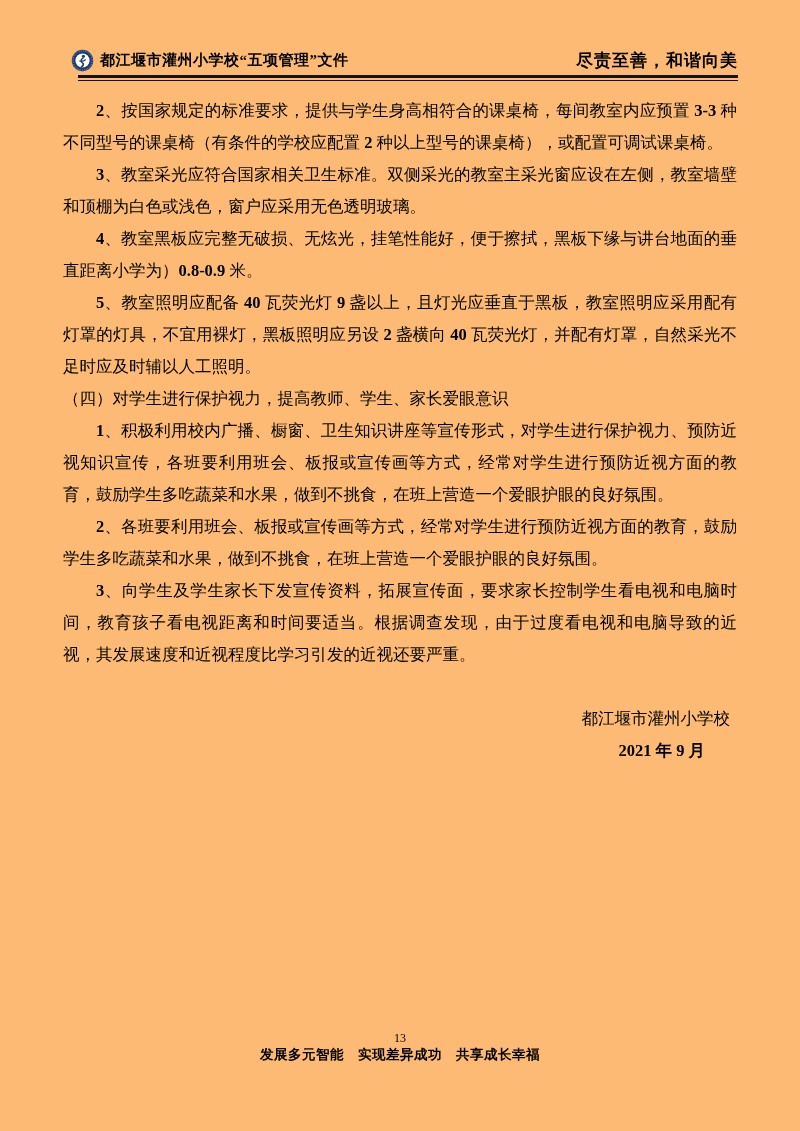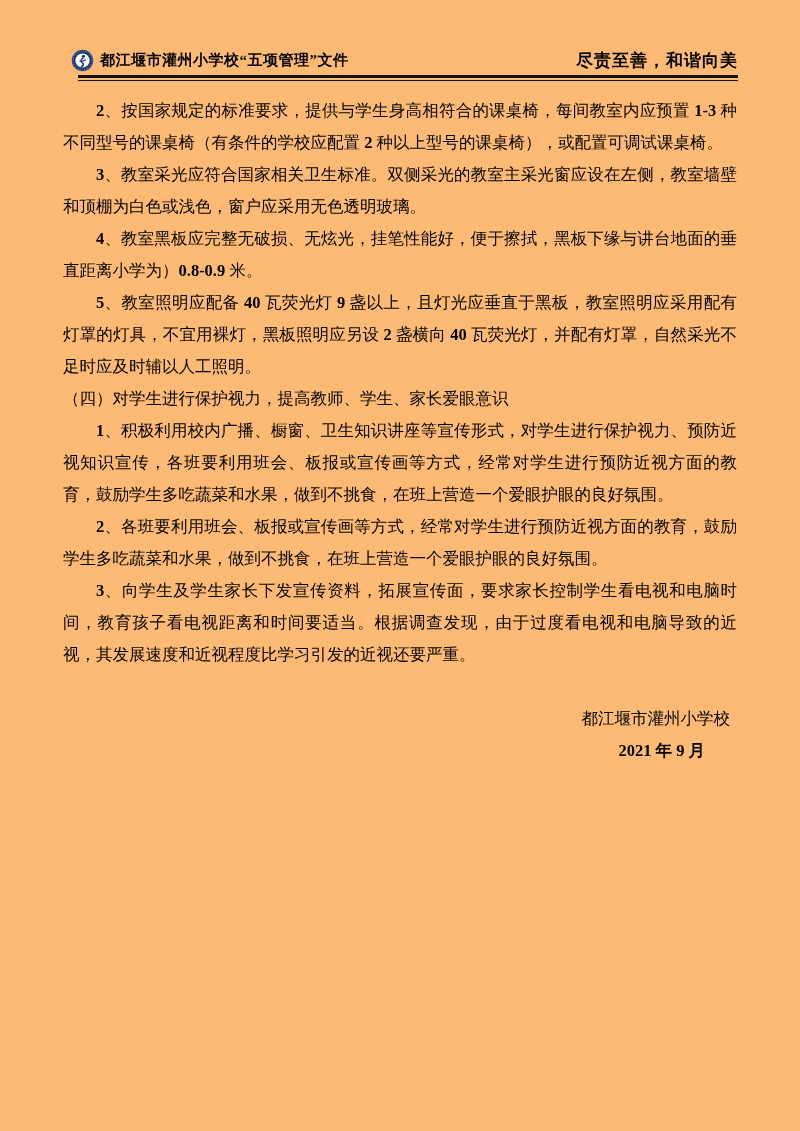--- a/index.html
+++ b/index.html
@@ -68,29 +68,33 @@
         <path d="M12.5 9.5 C 9.5 11, 10.5 13.5, 12 14.5 C 13.5 15.5, 13 17.5, 11 18.5" stroke="#1e3a75" stroke-width="1.7" fill="none" stroke-linecap="round"></path>
         <path d="M9 12.5 C 11 13, 13.5 12.5, 15.2 11.2" stroke="#1e3a75" stroke-width="1.1" fill="none" stroke-linecap="round"></path>
       </svg>
       <span class="header-title">都江堰市灌州小学校“五项管理”文件</span>
       <span class="header-motto">尽责至善，和谐向美</span>
     </div>
     <div class="header-rule"></div>
   </div>
 
   <div class="content">
-    <p class="para"><b>2</b>、按国家规定的标准要求，提供与学生身高相符合的课桌椅，每间教室内应预置 <b>1-3</b> 种不同型号的课桌椅（有条件的学校应配置 <b>2</b> 种以上型号的课桌椅），或配置可调试课桌椅。</p>
+    <p class="para"><b>2</b>、按国家规定的标准要求，提供与学生身高相符合的课桌椅，每间教室内应预置 <b>3-3</b> 种不同型号的课桌椅（有条件的学校应配置 <b>2</b> 种以上型号的课桌椅），或配置可调试课桌椅。</p>
     <p class="para"><b>3</b>、教室采光应符合国家相关卫生标准。双侧采光的教室主采光窗应设在左侧，教室墙壁和顶棚为白色或浅色，窗户应采用无色透明玻璃。</p>
     <p class="para"><b>4</b>、教室黑板应完整无破损、无炫光，挂笔性能好，便于擦拭，黑板下缘与讲台地面的垂直距离小学为）<b>0.8-0.9</b> 米。</p>
     <p class="para"><b>5</b>、教室照明应配备 <b>40</b> 瓦荧光灯 <b>9</b> 盏以上，且灯光应垂直于黑板，教室照明应采用配有灯罩的灯具，不宜用裸灯，黑板照明应另设 <b>2</b> 盏横向 <b>40</b> 瓦荧光灯，并配有灯罩，自然采光不足时应及时辅以人工照明。</p>
     <p class="heading">（四）对学生进行保护视力，提高教师、学生、家长爱眼意识</p>
     <p class="para"><b>1</b>、积极利用校内广播、橱窗、卫生知识讲座等宣传形式，对学生进行保护视力、预防近视知识宣传，各班要利用班会、板报或宣传画等方式，经常对学生进行预防近视方面的教育，鼓励学生多吃蔬菜和水果，做到不挑食，在班上营造一个爱眼护眼的良好氛围。</p>
     <p class="para"><b>2</b>、各班要利用班会、板报或宣传画等方式，经常对学生进行预防近视方面的教育，鼓励学生多吃蔬菜和水果，做到不挑食，在班上营造一个爱眼护眼的良好氛围。</p>
     <p class="para"><b>3</b>、向学生及学生家长下发宣传资料，拓展宣传面，要求家长控制学生看电视和电脑时间，教育孩子看电视距离和时间要适当。根据调查发现，由于过度看电视和电脑导致的近视，其发展速度和近视程度比学习引发的近视还要严重。</p>
 
     <div class="signature">
       <div class="sig-school">都江堰市灌州小学校</div>
       <div class="sig-date">2021 年 9 月</div>
     </div>
   </div>
 
+  <div class="footer">
+    <div class="page-num">13</div>
+    <div class="slogan">发展多元智能　实现差异成功　共享成长幸福</div>
+  </div>
 
 </div>
 
 </body></html>

